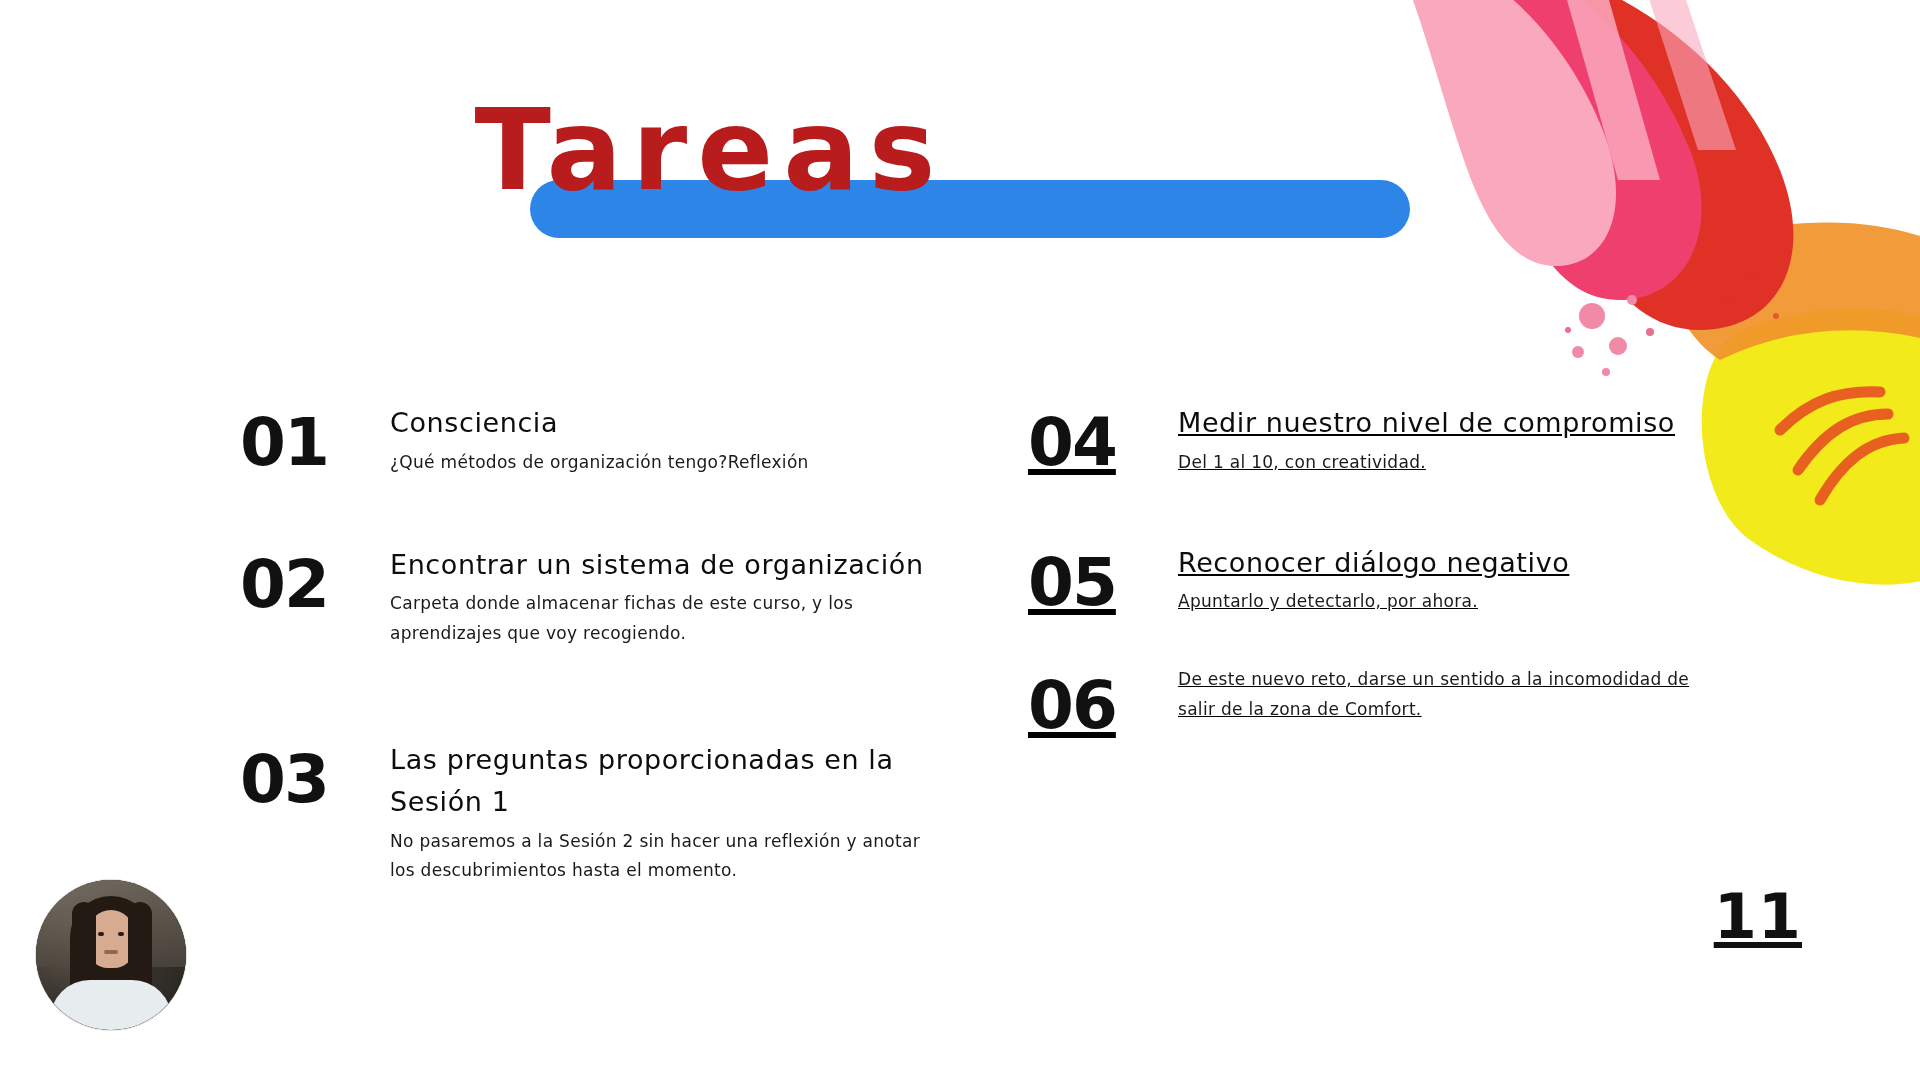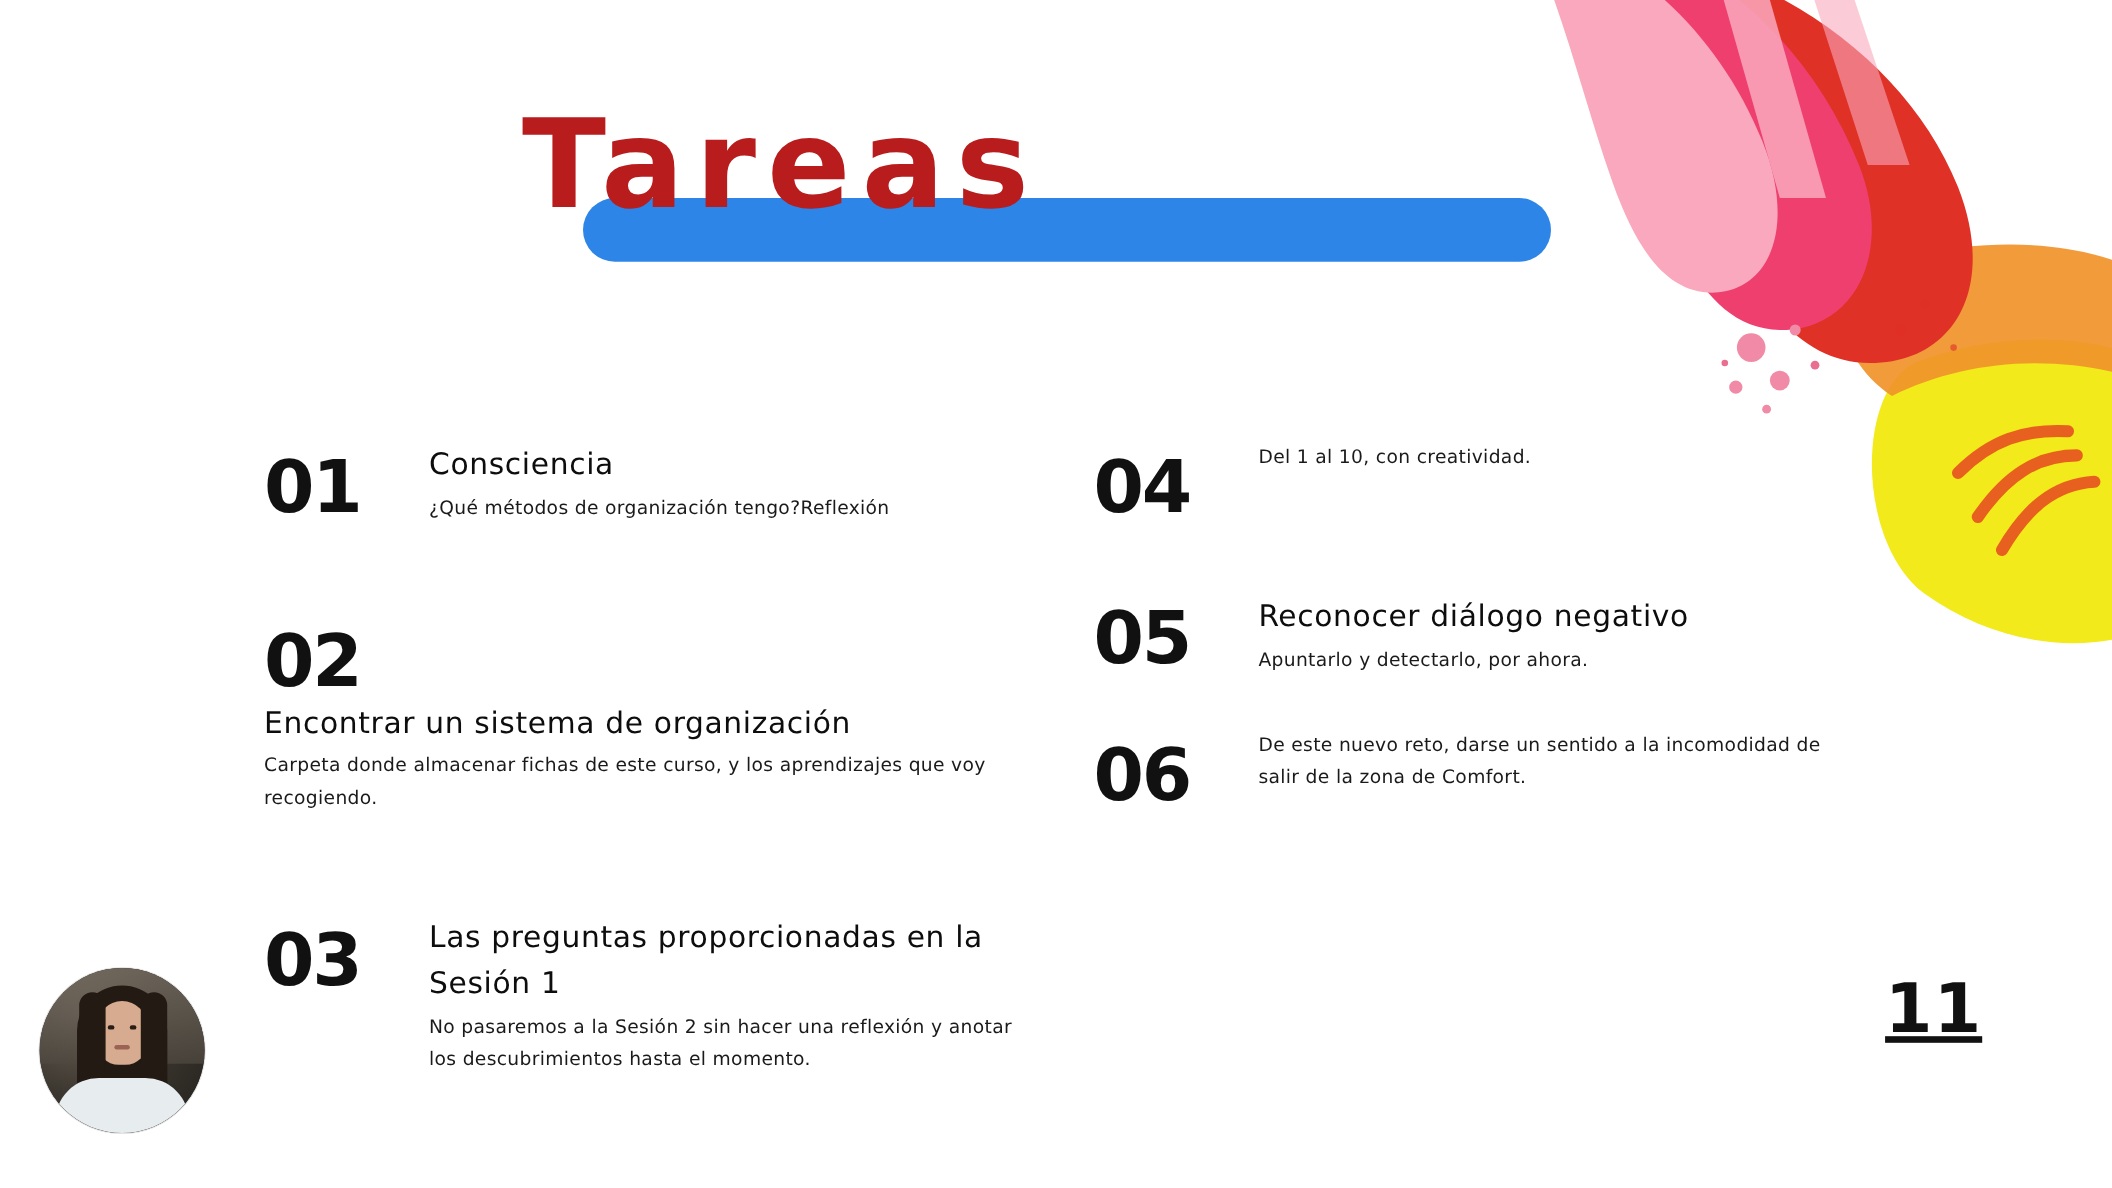--- a/index.html
+++ b/index.html
@@ -56,21 +56,21 @@
     color: #b91c1c;
     line-height: 1.25;
   }
 
   
   .col {
     position: absolute;
     top: 400px;
   }
   .col-left  { left: 240px;  width: 700px; }
-  .col-right { left: 994px; width: 680px; }
+  .col-right { left: 1028px; width: 680px; text-decoration: underline; }
 
   .item {
     position: relative;
     display: flex;
     align-items: flex-start;
     margin-bottom: 46px;
   }
   .item-num {
     flex: 0 0 auto;
     width: 150px;
@@ -98,21 +98,21 @@
     font-family: "DejaVu Sans", sans-serif;
     font-size: 17px;
     font-weight: 400;
     color: #1a1a1a;
     letter-spacing: 0.3px;
     line-height: 1.75;
   }
 
   
   .l1 { margin-top: 0px; }
-  .l2 { margin-top: 81px; flex-direction: column; }
+  .l2 { margin-top: 64px; }
   .l3 { margin-top: 88px; }
   .r1 { margin-top: 0px; }
   .r2 { margin-top: 62px; }
   .r3 { }
 
   .num-align-mid { padding-top: 10px; }
 
   
   .page-number {
     position: absolute;
@@ -276,20 +276,21 @@
     </div>
   </div>
 
 </div>
 
 <div class="col col-right">
 
   <div class="item r1">
     <div class="item-num num-align-mid">04</div>
     <div class="item-body">
+      <div class="item-head">Medir nuestro nivel de compromiso</div>
       <div class="item-desc">Del 1 al 10, con creatividad.</div>
     </div>
   </div>
 
   <div class="item r2">
     <div class="item-num num-align-mid">05</div>
     <div class="item-body">
       <div class="item-head">Reconocer diálogo negativo</div>
       <div class="item-desc">Apuntarlo y detectarlo, por ahora.</div>
     </div>

